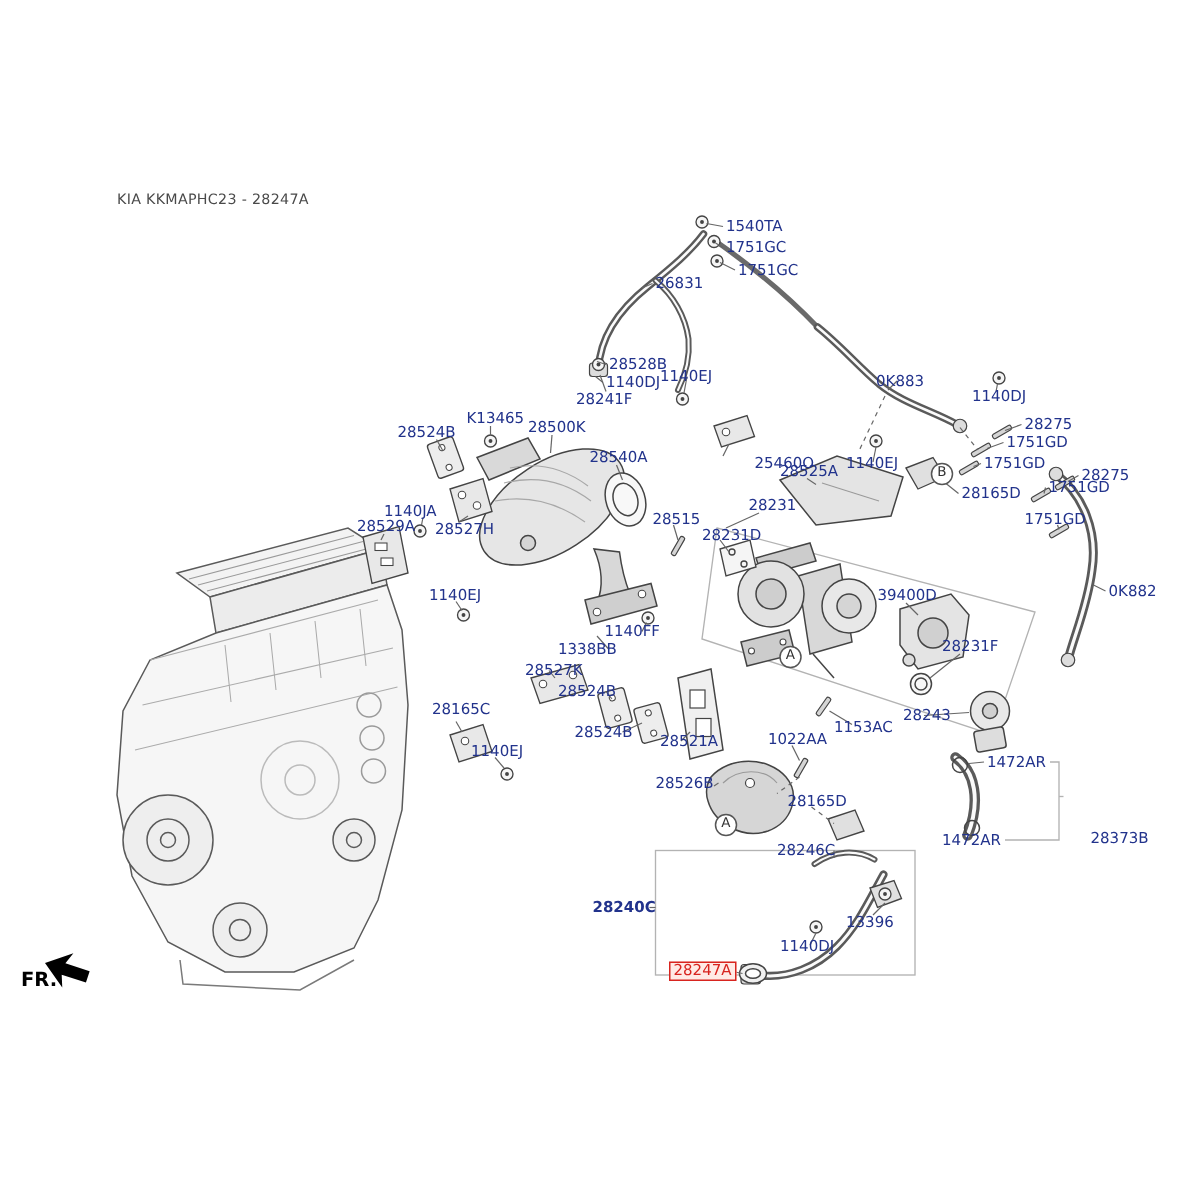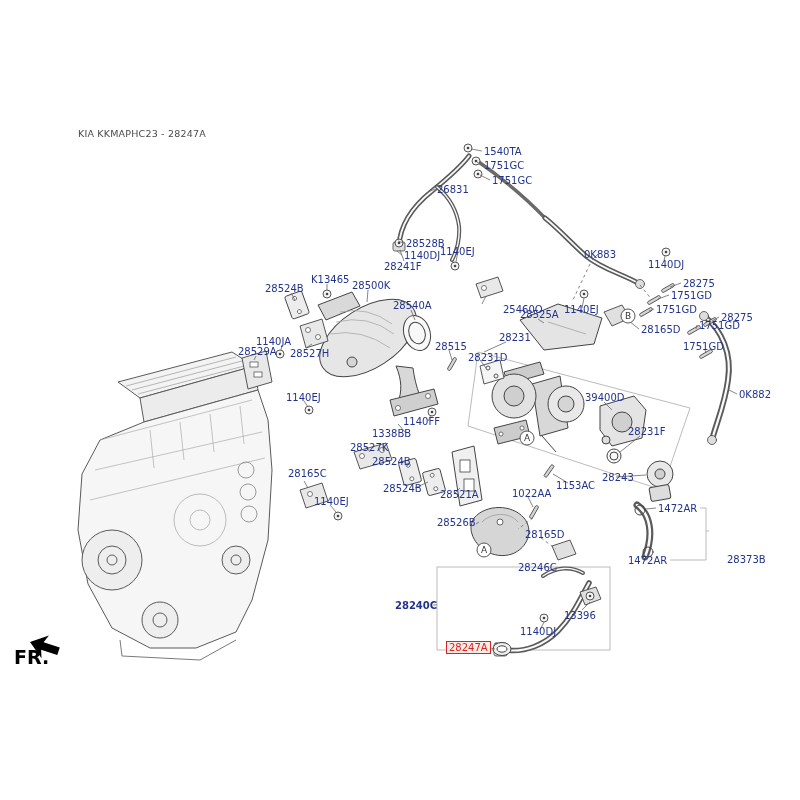--- a/index.html
+++ b/index.html
@@ -1,20 +1,20 @@
 <!DOCTYPE html>
 <html><head>
 <meta charset="utf-8">
 <style>
   html,body{margin:0;padding:0;background:#fff;}
   #canvas{position:relative;width:800px;height:800px;background:#fff;overflow:hidden;
           font-family:"DejaVu Sans",sans-serif;}
   #artwork{position:absolute;left:0;top:0;}
   .title{position:absolute;left:78px;top:128px;font-size:9.5px;color:#4a4a4a;letter-spacing:.2px;white-space:nowrap;}
-  .fr{position:absolute;left:14px;top:646px;font-size:19px;font-weight:bold;color:#000;}
+  .fr{position:absolute;left:14px;top:646px;font-size:13px;font-weight:bold;color:#000;}
   .part-label{position:absolute;font-size:10px;line-height:11px;white-space:nowrap;}
   .part-label.highlight{border:1.5px solid;padding:0 2px;background:#ffeae6;}
   .callout{position:absolute;width:13px;height:13px;border:1px solid #555;border-radius:50%;
            background:#fff;font-size:9px;line-height:13px;text-align:center;color:#333;
            transform:translate(-50%,-50%);}
 </style>
 </head>
 <body>
 
 <div id="canvas">

